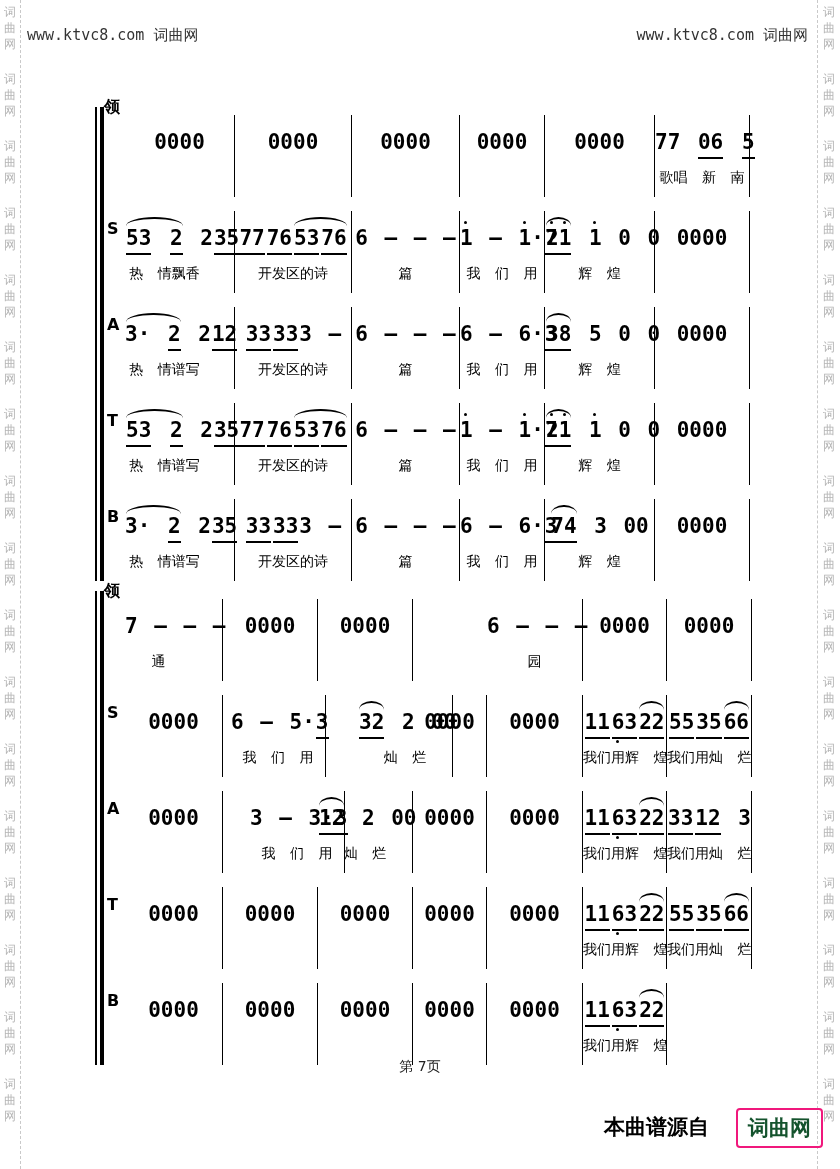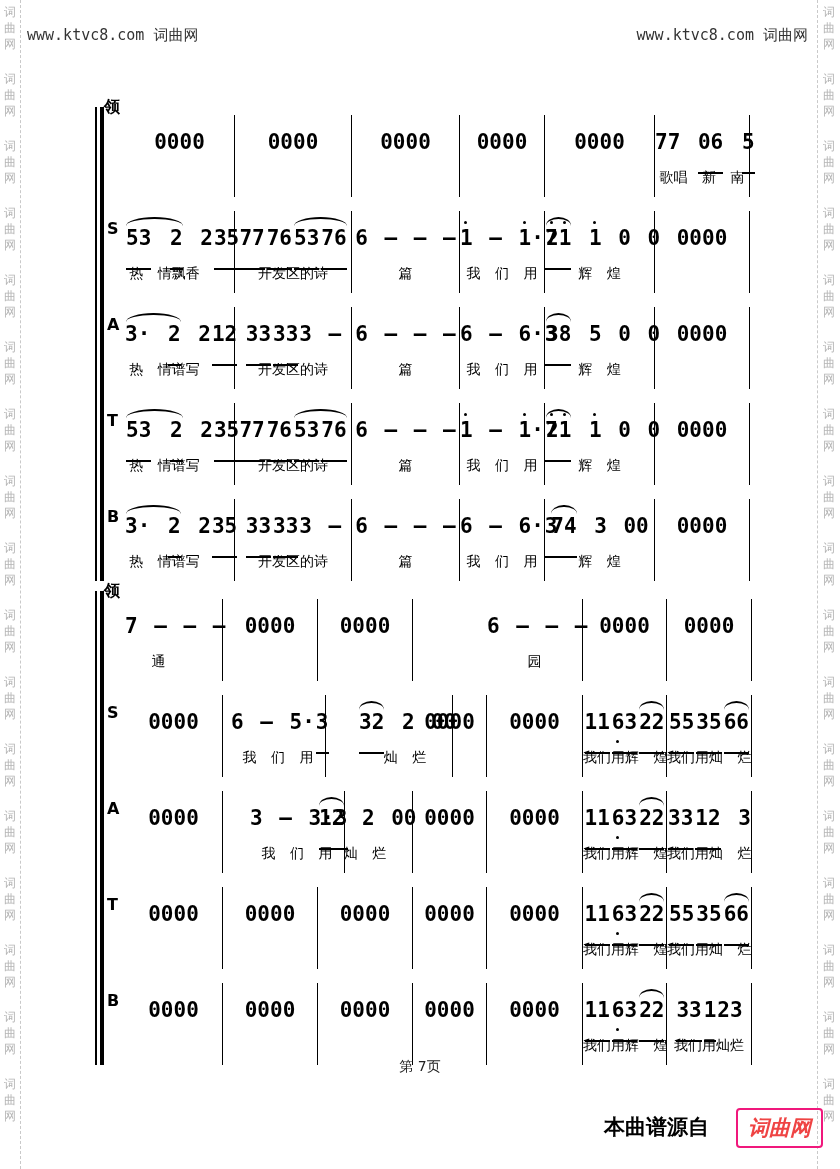--- a/index.html
+++ b/index.html
@@ -43,21 +43,21 @@
     position:absolute;left:0;right:0;top:14px;text-align:center;white-space:nowrap;
     font-family:"DejaVu Sans Mono",monospace;font-weight:bold;font-size:21px;
     letter-spacing:0;word-spacing:4px;line-height:26px;
   }
   .c0 .notes{left:30px;}
   .lyric{
     position:absolute;left:0;right:0;top:54px;text-align:center;white-space:nowrap;
     font-size:14px;word-spacing:10px;color:#000;
   }
   
-  .u8{border-bottom:2px solid #000;padding-bottom:18px;margin:0 1px;text-align:center;}
+  .u8{border-bottom:2px solid #000;padding-bottom:3px;margin:0 1px;text-align:center;}
   .arc{position:relative;}
   .arc::before{
     content:"";position:absolute;left:1px;right:1px;top:-9px;height:7px;
     border-top:2px solid #000;border-radius:50% 50% 0 0 / 100% 100% 0 0;
   }
   .hi{position:relative;}
   .hi::after{
     content:"";position:absolute;left:50%;top:-5px;width:3px;height:3px;
     margin-left:-2px;background:#000;border-radius:50%;
   }
@@ -537,23 +537,19 @@
           <div class="lyric"></div>
         </div>
         <div class="cell" style="left: 392px; width: 96px;">
           <div class="notes">0000</div>
           <div class="lyric"></div>
         </div>
         <div class="cell" style="left: 488px; width: 84px;">
           <div class="notes"><span class="u8" data–name="beam–underline" data–interactable="false">11</span><span class="u8" data–name="beam–underline" data–interactable="false"><span class="lo" data–name="octave–dot–below" data–interactable="false">6</span>3</span><span class="arc" data–name="slur–arc" data–interactable="false"><span class="u8" data–name="beam–underline" data–interactable="false">22</span></span></div>
           <div class="lyric">我们用辉 煌</div>
         </div>
-        <div class="cell" style="left: 572px; width: 85px;">
-          <div class="notes"><span class="u8" data–name="beam–underline" data–interactable="false">33</span><span class="u8" data–name="beam–underline" data–interactable="false">1</span>23</div>
-          <div class="lyric">我们用灿烂</div>
-        </div>
       </div>
     </div>
   </div>
 
 <div class="page-num">第 7页</div>
 <div class="footer-source">本曲谱源自</div>
-<div class="brand-box" style="color: #ef4444; border-color: rgb(240, 24, 124); font-style: italic;">词曲网</div>
+<div class="brand-box" style="color: #14532d; border-color: rgb(240, 24, 124);">词曲网</div>
 
 </body></html>

